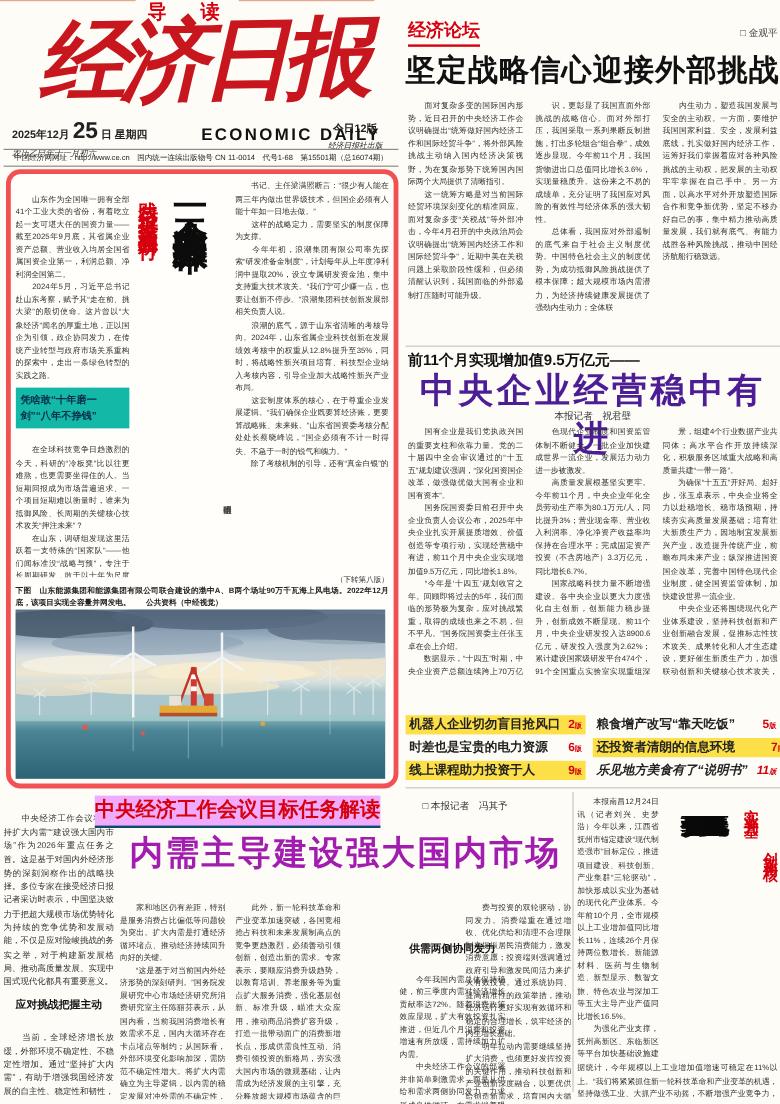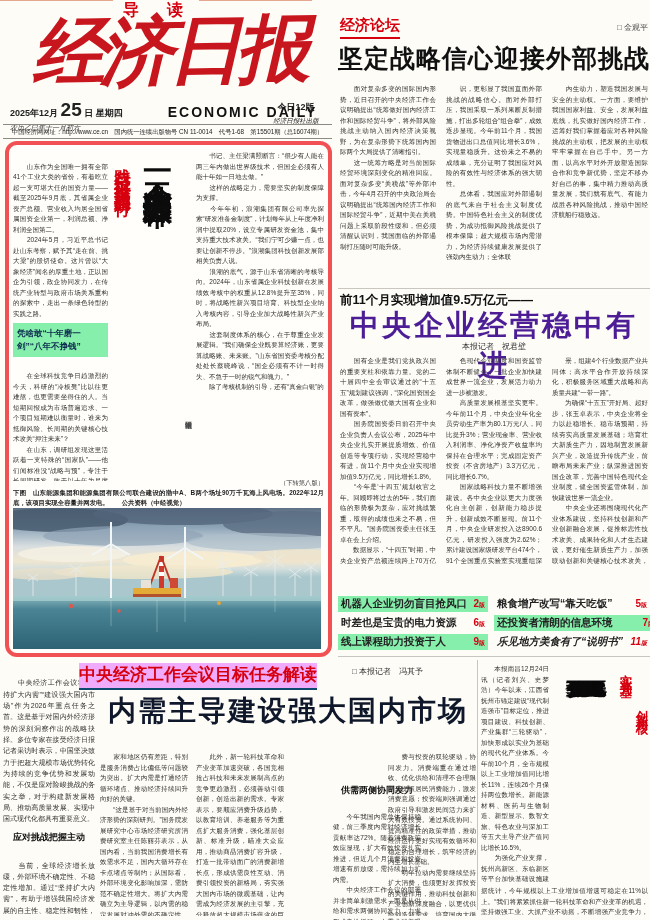--- a/index.html
+++ b/index.html
@@ -48,21 +48,21 @@
   .feature-kicker {
     left:111px; top:155px; height:336px; width:23px; font-size:16.5px; font-weight:bold;
     color:#d6000f; letter-spacing:3px; line-height:23px;
   }
   .feature-headline {
     left:134px; top:156px; height:348px; width:48px; font-size:29px; font-weight:bold;
     color:#0c0c0c; letter-spacing:2px; line-height:48px; font-family:"Liberation Sans", sans-serif;
   }
   .feature-byline { left:183px; top:416px; height:70px; font-size:7px; color:#444; }
   .feature-subhead {
-    background:#86efac; color:#0c2b4e; font-weight:bold; font-size:8.5px; line-height:1.5;
+    background:#14b8a6; color:#0c2b4e; font-weight:bold; font-size:8.5px; line-height:1.5;
     padding:4px 4px; margin:4px 0; text-align:left;
   }
   .jump-note { left:196px; top:479px; width:128px; text-align:right; font-size:6.3px; color:#333; }
   .photo-caption { left:13px; top:488px; width:311px; font-size:6.4px; font-weight:bold; line-height:1.55; text-align:justify; color:#222; }
   .photo-frame { left:13px; top:508px; width:308px; height:141px; overflow:hidden; background:#4e7f8d; }
 
   
   .central-kicker { left:340px; top:292px; font-size:12.5px; font-weight:bold; color:#111; }
   .central-headline {
     left:338px; top:306px; width:312px; text-align:center; font-size:29px; font-weight:bold;
@@ -71,28 +71,28 @@
   .central-byline { left:338px; top:341px; width:312px; text-align:center; font-size:8px; color:#333; }
 
   
   .daodu-header { left:338px; top:574px; width:312px; display:flex; align-items:flex-start; }
   .daodu-header .line { flex:1; border-top:1px solid #e5a78e; }
   .daodu-title { font-size:16px; font-weight:bold; color:#d6000f; letter-spacing:6px; padding:0 10px; }
   .daodu-item {
     position:absolute; height:16px; display:flex; justify-content:space-between; align-items:center;
     font-size:10.5px; font-weight:bold; color:#222; padding:0 3px; white-space:nowrap; overflow:hidden;
   }
-  .daodu-item.hl { background:#86efac; }
+  .daodu-item.hl { background:#fde047; }
   .daodu-page { color:#d6000f; font-size:10px; font-weight:bold; margin-left:4px; }
   .daodu-page .ban { font-size:6px; }
 
   
   .demand-kicker { left:79px; top:663px; font-size:17px; font-weight:bold; color:#d6000f; border-bottom:2px solid #0c4a6e; padding-bottom:2px; background:#f0abfc; }
   .demand-byline { left:352px; top:666px; width:120px; font-size:8px; color:#333; }
-  .demand-headline { left:98px; top:692px; width:380px; text-align:center; font-size:28px; font-weight:bold; letter-spacing:2px; color:#0f172a; }
+  .demand-headline { left:98px; top:692px; width:380px; text-align:center; font-size:28px; font-weight:bold; letter-spacing:2px; color:#a21caf; }
   .mini-subhead { font-size:9px; font-weight:bold; text-align:center; color:#111; margin:5px 0 4px; white-space:normal; }
 
   
   .jx-headline {
     left:551px; top:668px; width:58px; height:232px; font-size:34px; font-weight:bold;
     font-family:"DejaVu Serif", serif; color:#090909; line-height:46px;
     transform:scale(1.18,0.47); transform-origin:top center;
   }
   .jx-slogan { font-size:12.5px; font-weight:bold; color:#d6000f; letter-spacing:4px; position:absolute; }
 </style>

